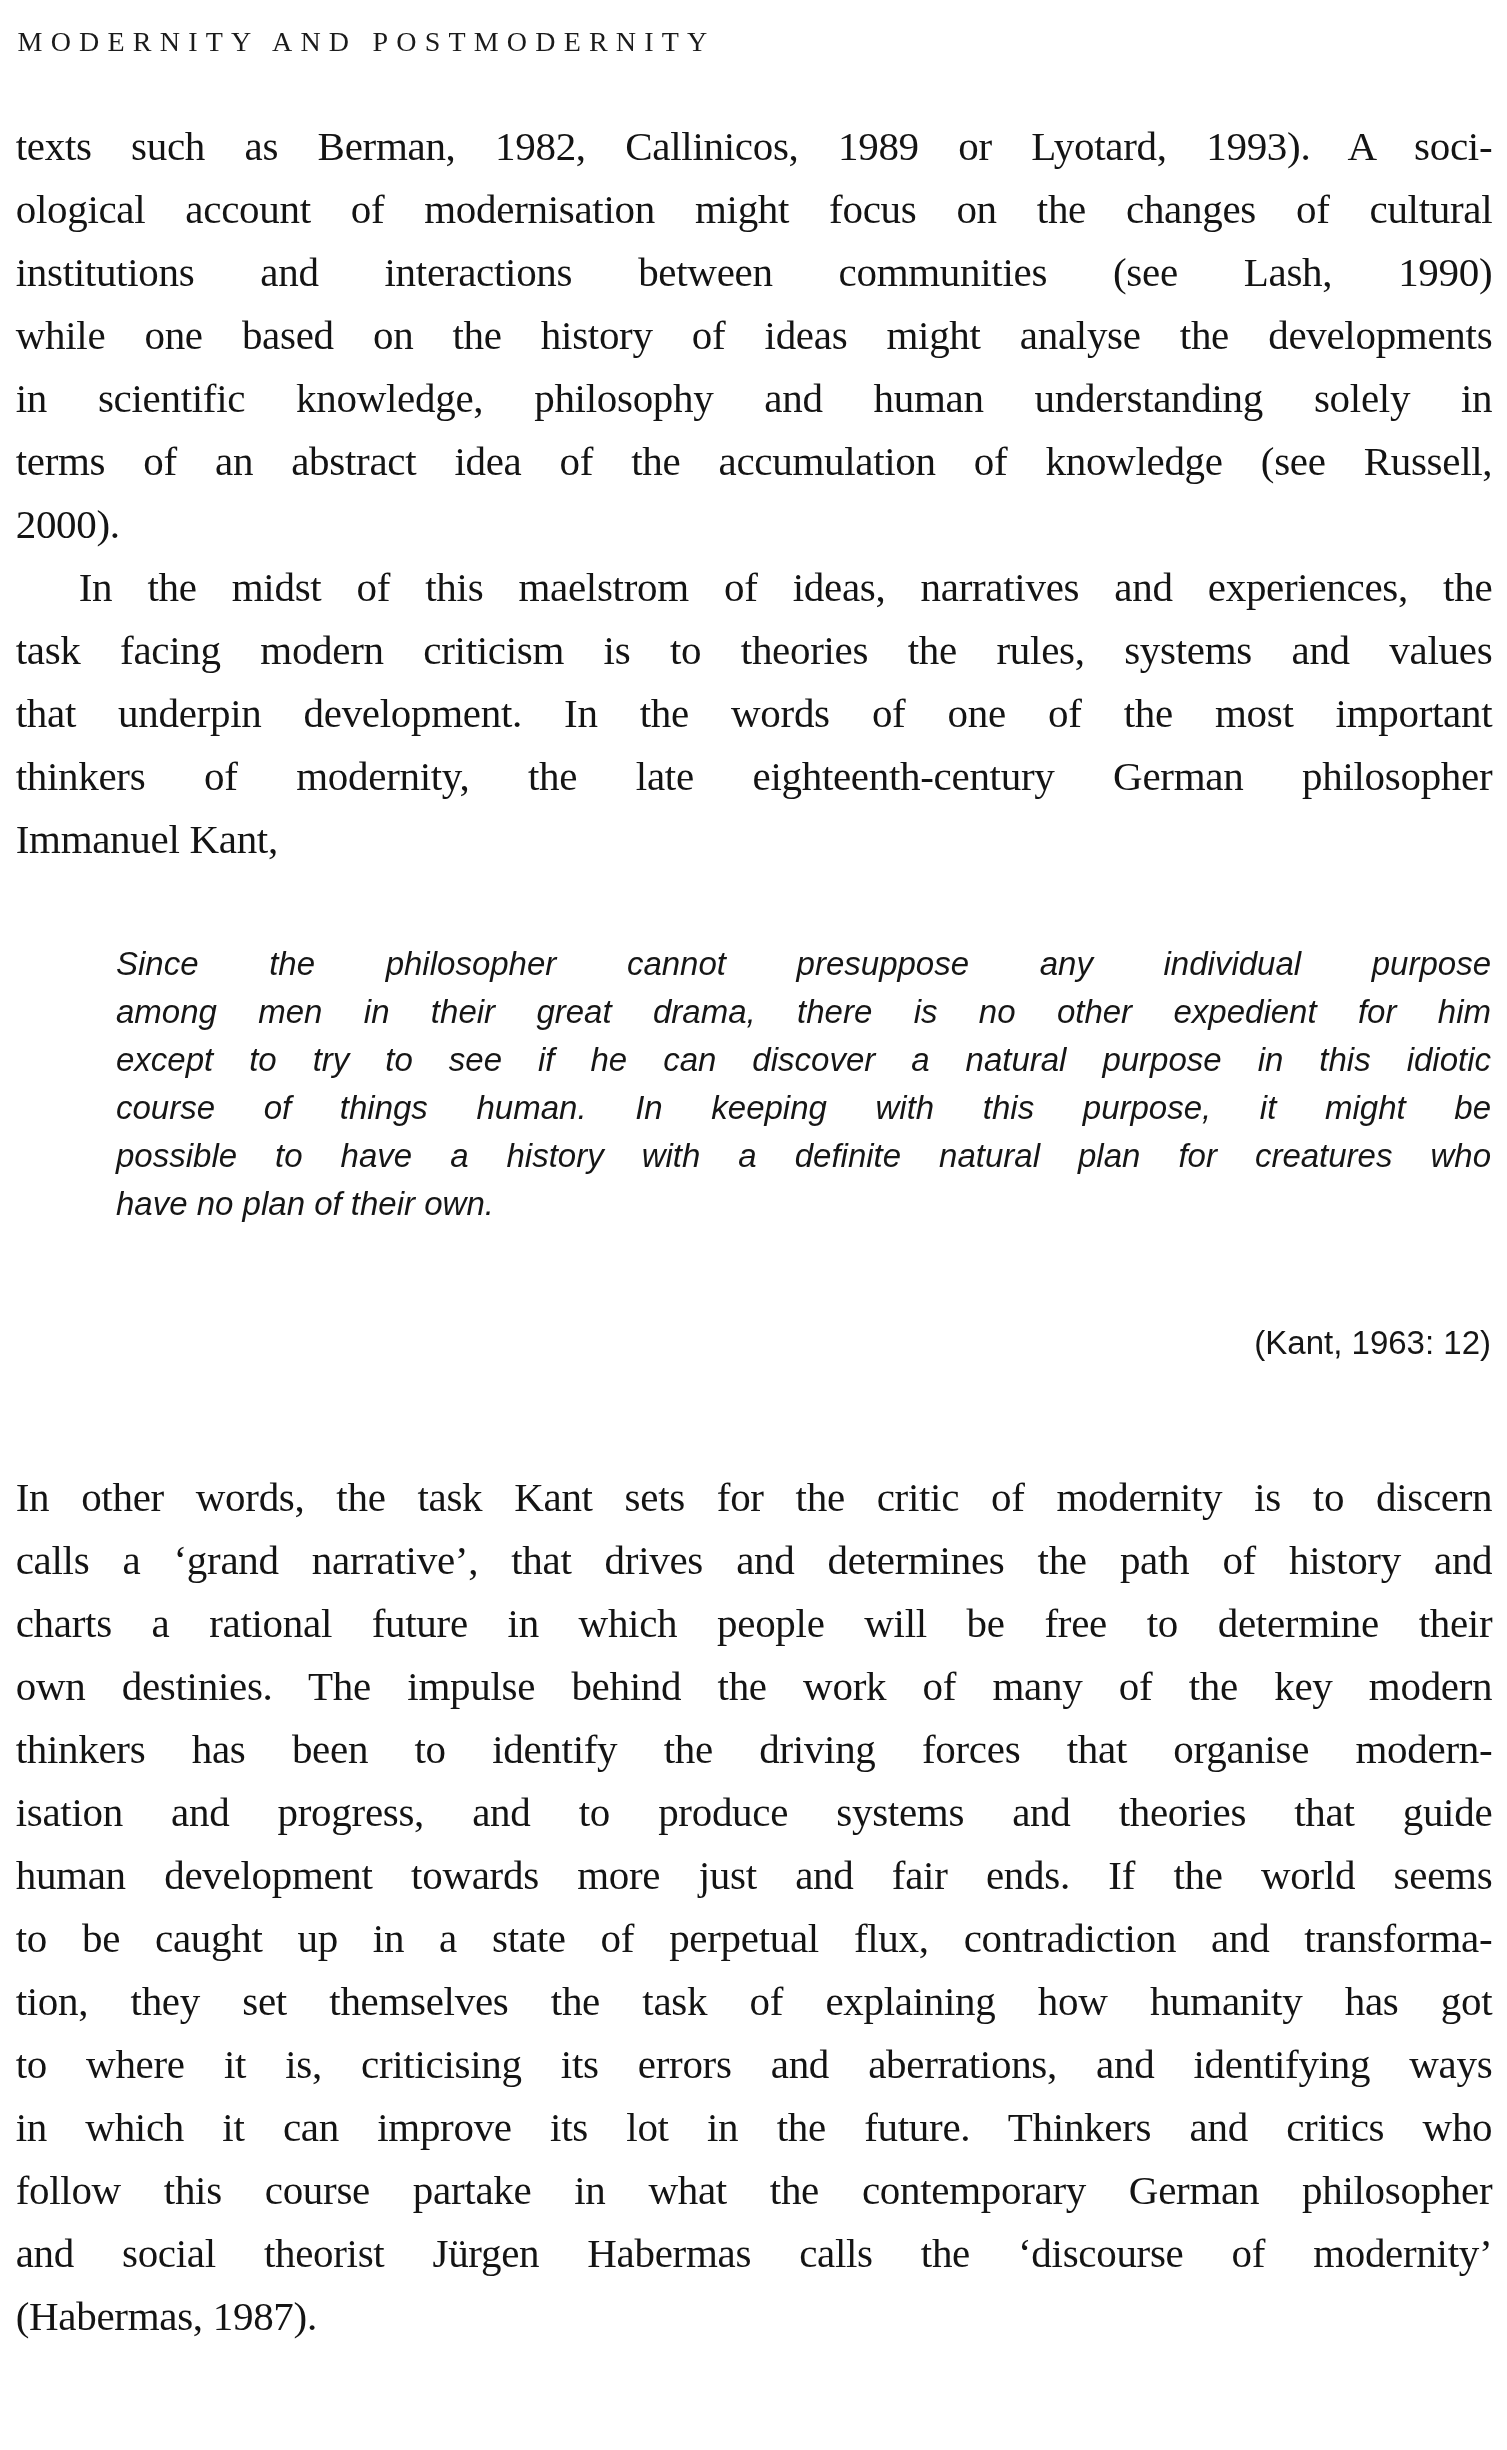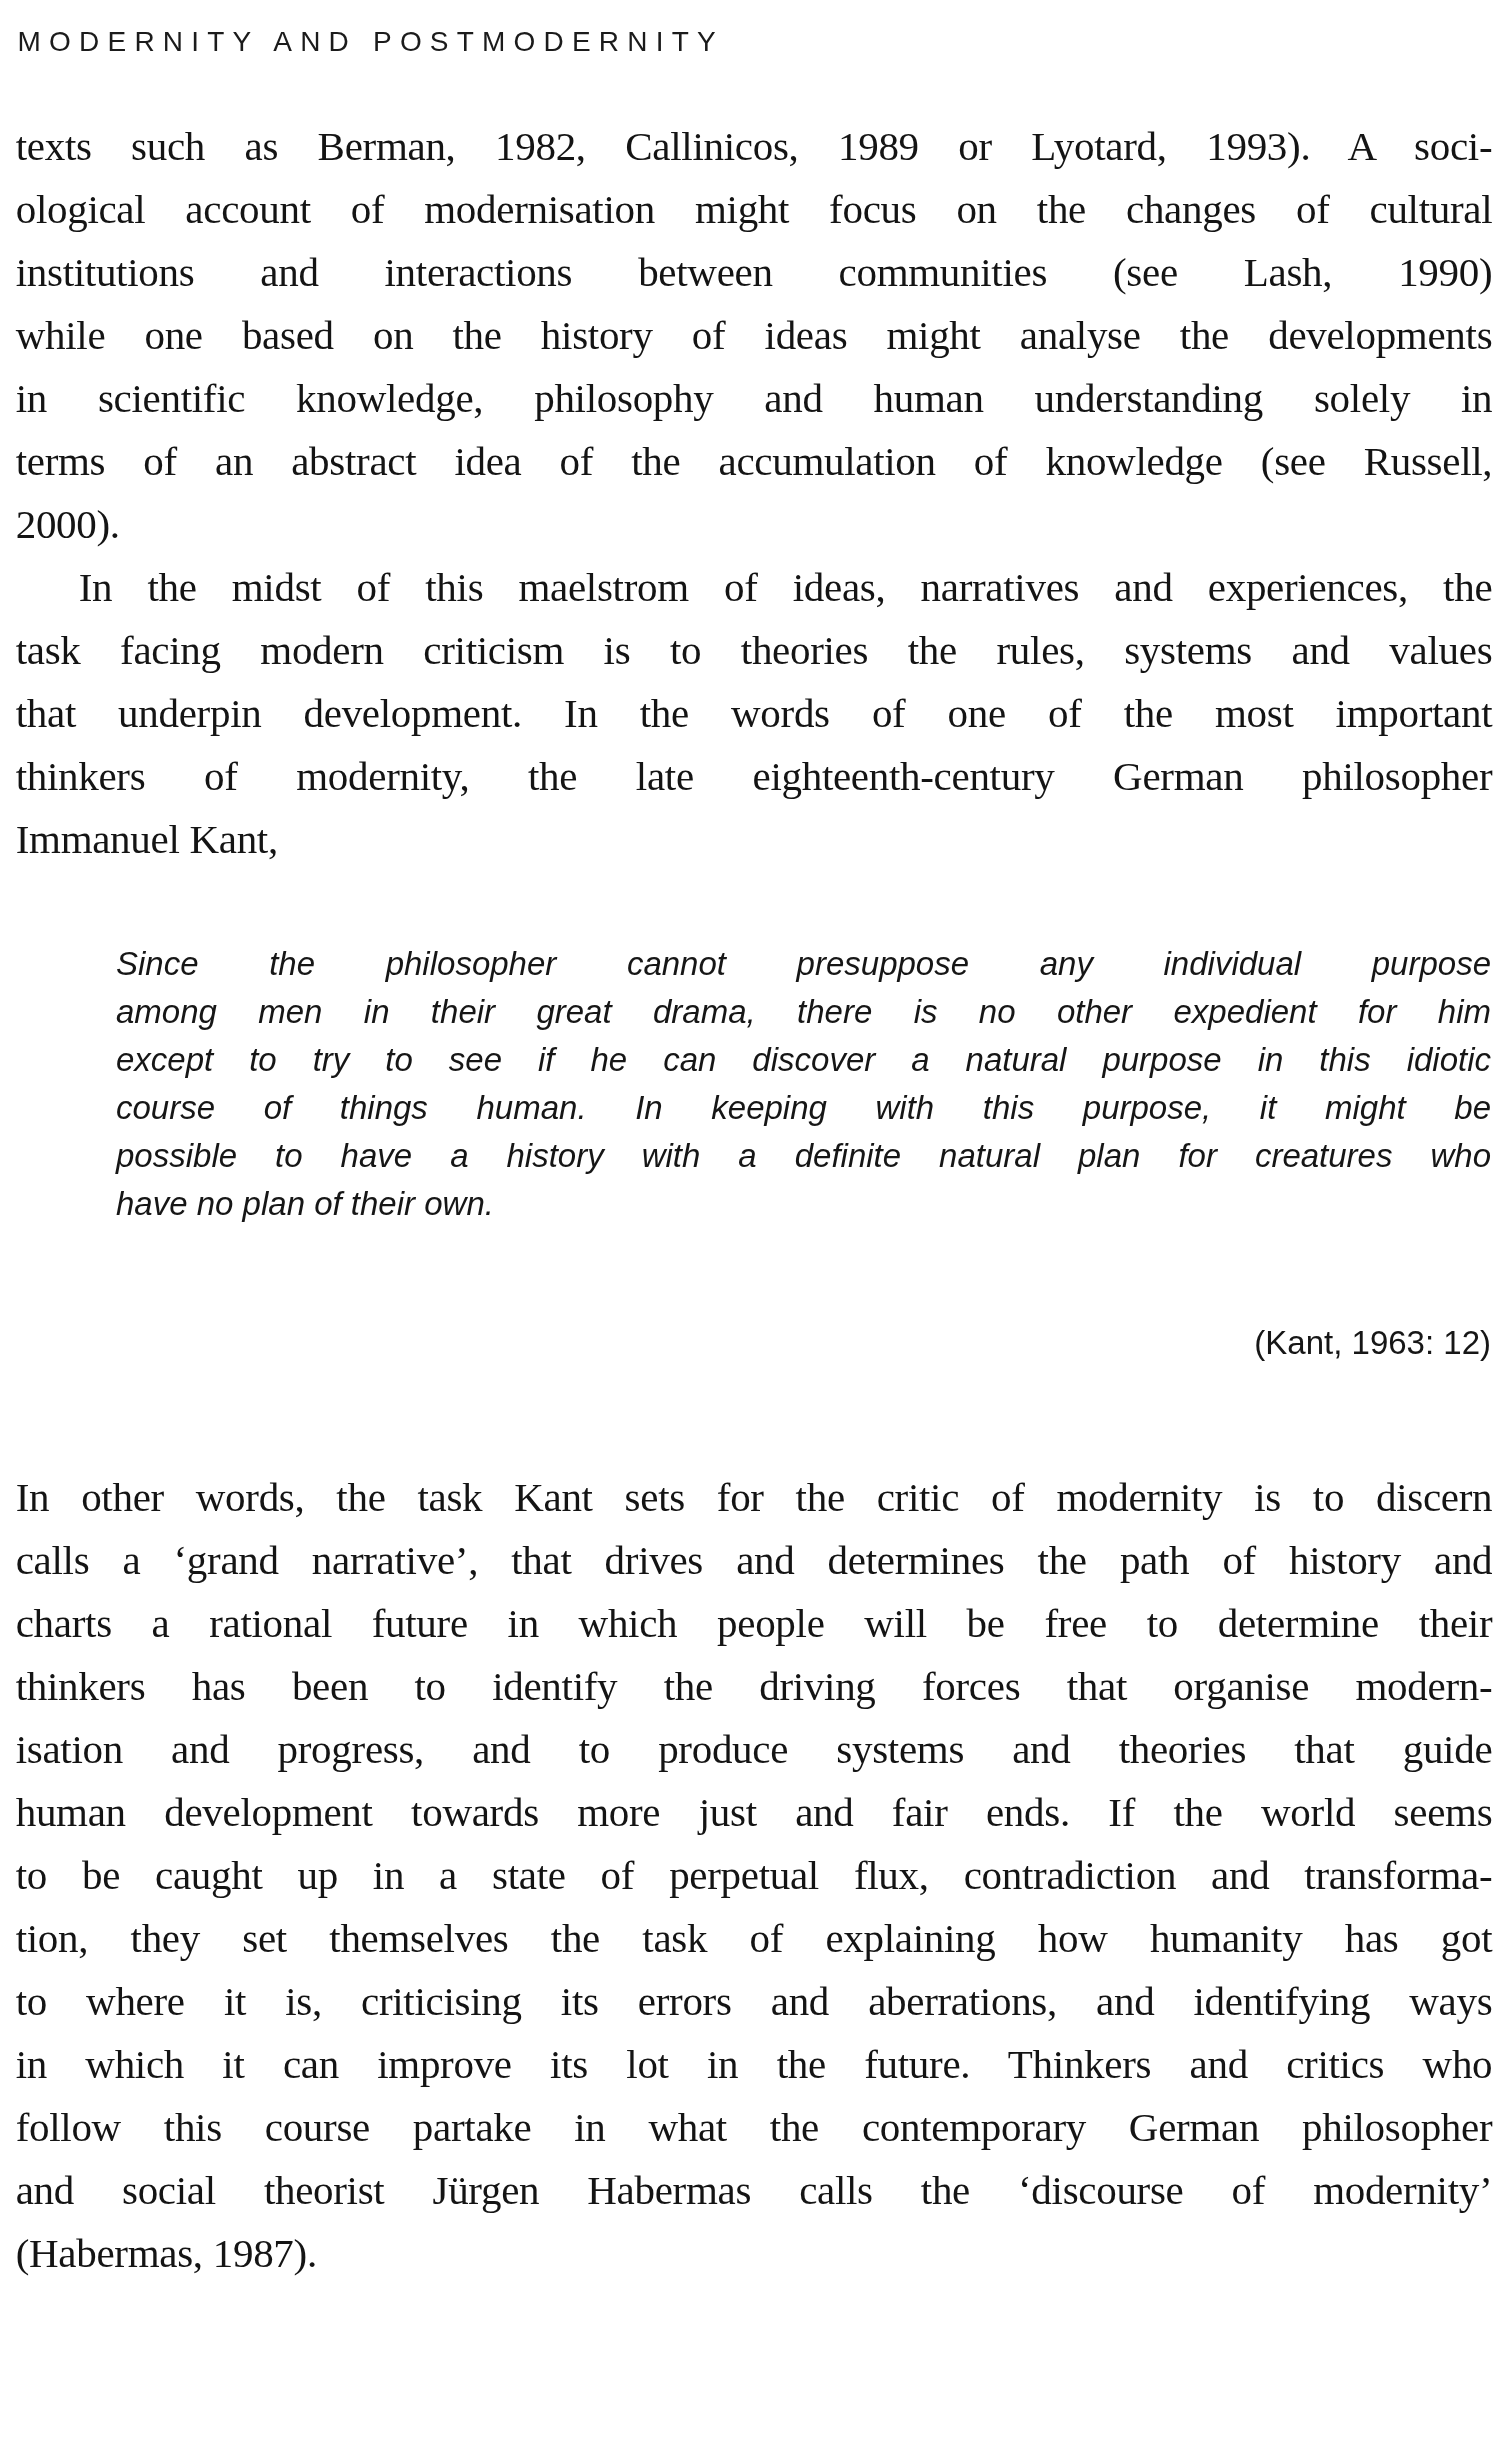--- a/index.html
+++ b/index.html
@@ -12,21 +12,21 @@
     width: 1508px;
     height: 2450px;
     background: #ffffff;
     overflow: hidden;
     color: #161616;
   }
   .running-header {
     position: absolute;
     left: 17.6px;
     top: 26px;
-    font-family: Liberation Sans, sans-serif;
+    font-family: Liberation Serif, serif;
     font-size: 28px;
     font-weight: 400;
     letter-spacing: 8.2px;
     color: #1b1b1b;
     white-space: nowrap;
   }
   .text-block {
     position: absolute;
     left: 15.7px;
     right: 15.7px;
@@ -97,20 +97,21 @@
       <div class="text-line">possible to have a history with a definite natural plan for creatures who</div>
       <div class="text-line flush">have no plan of their own.</div>
     </section>
 
   <div class="quote-citation">(Kant, 1963: 12)</div>
 
   <section class="text-block block2">
       <div class="text-line">In other words, the task Kant sets for the critic of modernity is to discern</div>
       <div class="text-line">calls a ‘grand narrative’, that drives and determines the path of history and</div>
       <div class="text-line">charts a rational future in which people will be free to determine their</div>
+      <div class="text-line">own destinies. The impulse behind the work of many of the key modern</div>
       <div class="text-line">thinkers has been to identify the driving forces that organise modern-</div>
       <div class="text-line">isation and progress, and to produce systems and theories that guide</div>
       <div class="text-line">human development towards more just and fair ends. If the world seems</div>
       <div class="text-line">to be caught up in a state of perpetual flux, contradiction and transforma-</div>
       <div class="text-line">tion, they set themselves the task of explaining how humanity has got</div>
       <div class="text-line">to where it is, criticising its errors and aberrations, and identifying ways</div>
       <div class="text-line">in which it can improve its lot in the future. Thinkers and critics who</div>
       <div class="text-line">follow this course partake in what the contemporary German philosopher</div>
       <div class="text-line">and social theorist Jürgen Habermas calls the ‘discourse of modernity’</div>
       <div class="text-line flush">(Habermas, 1987).</div>

